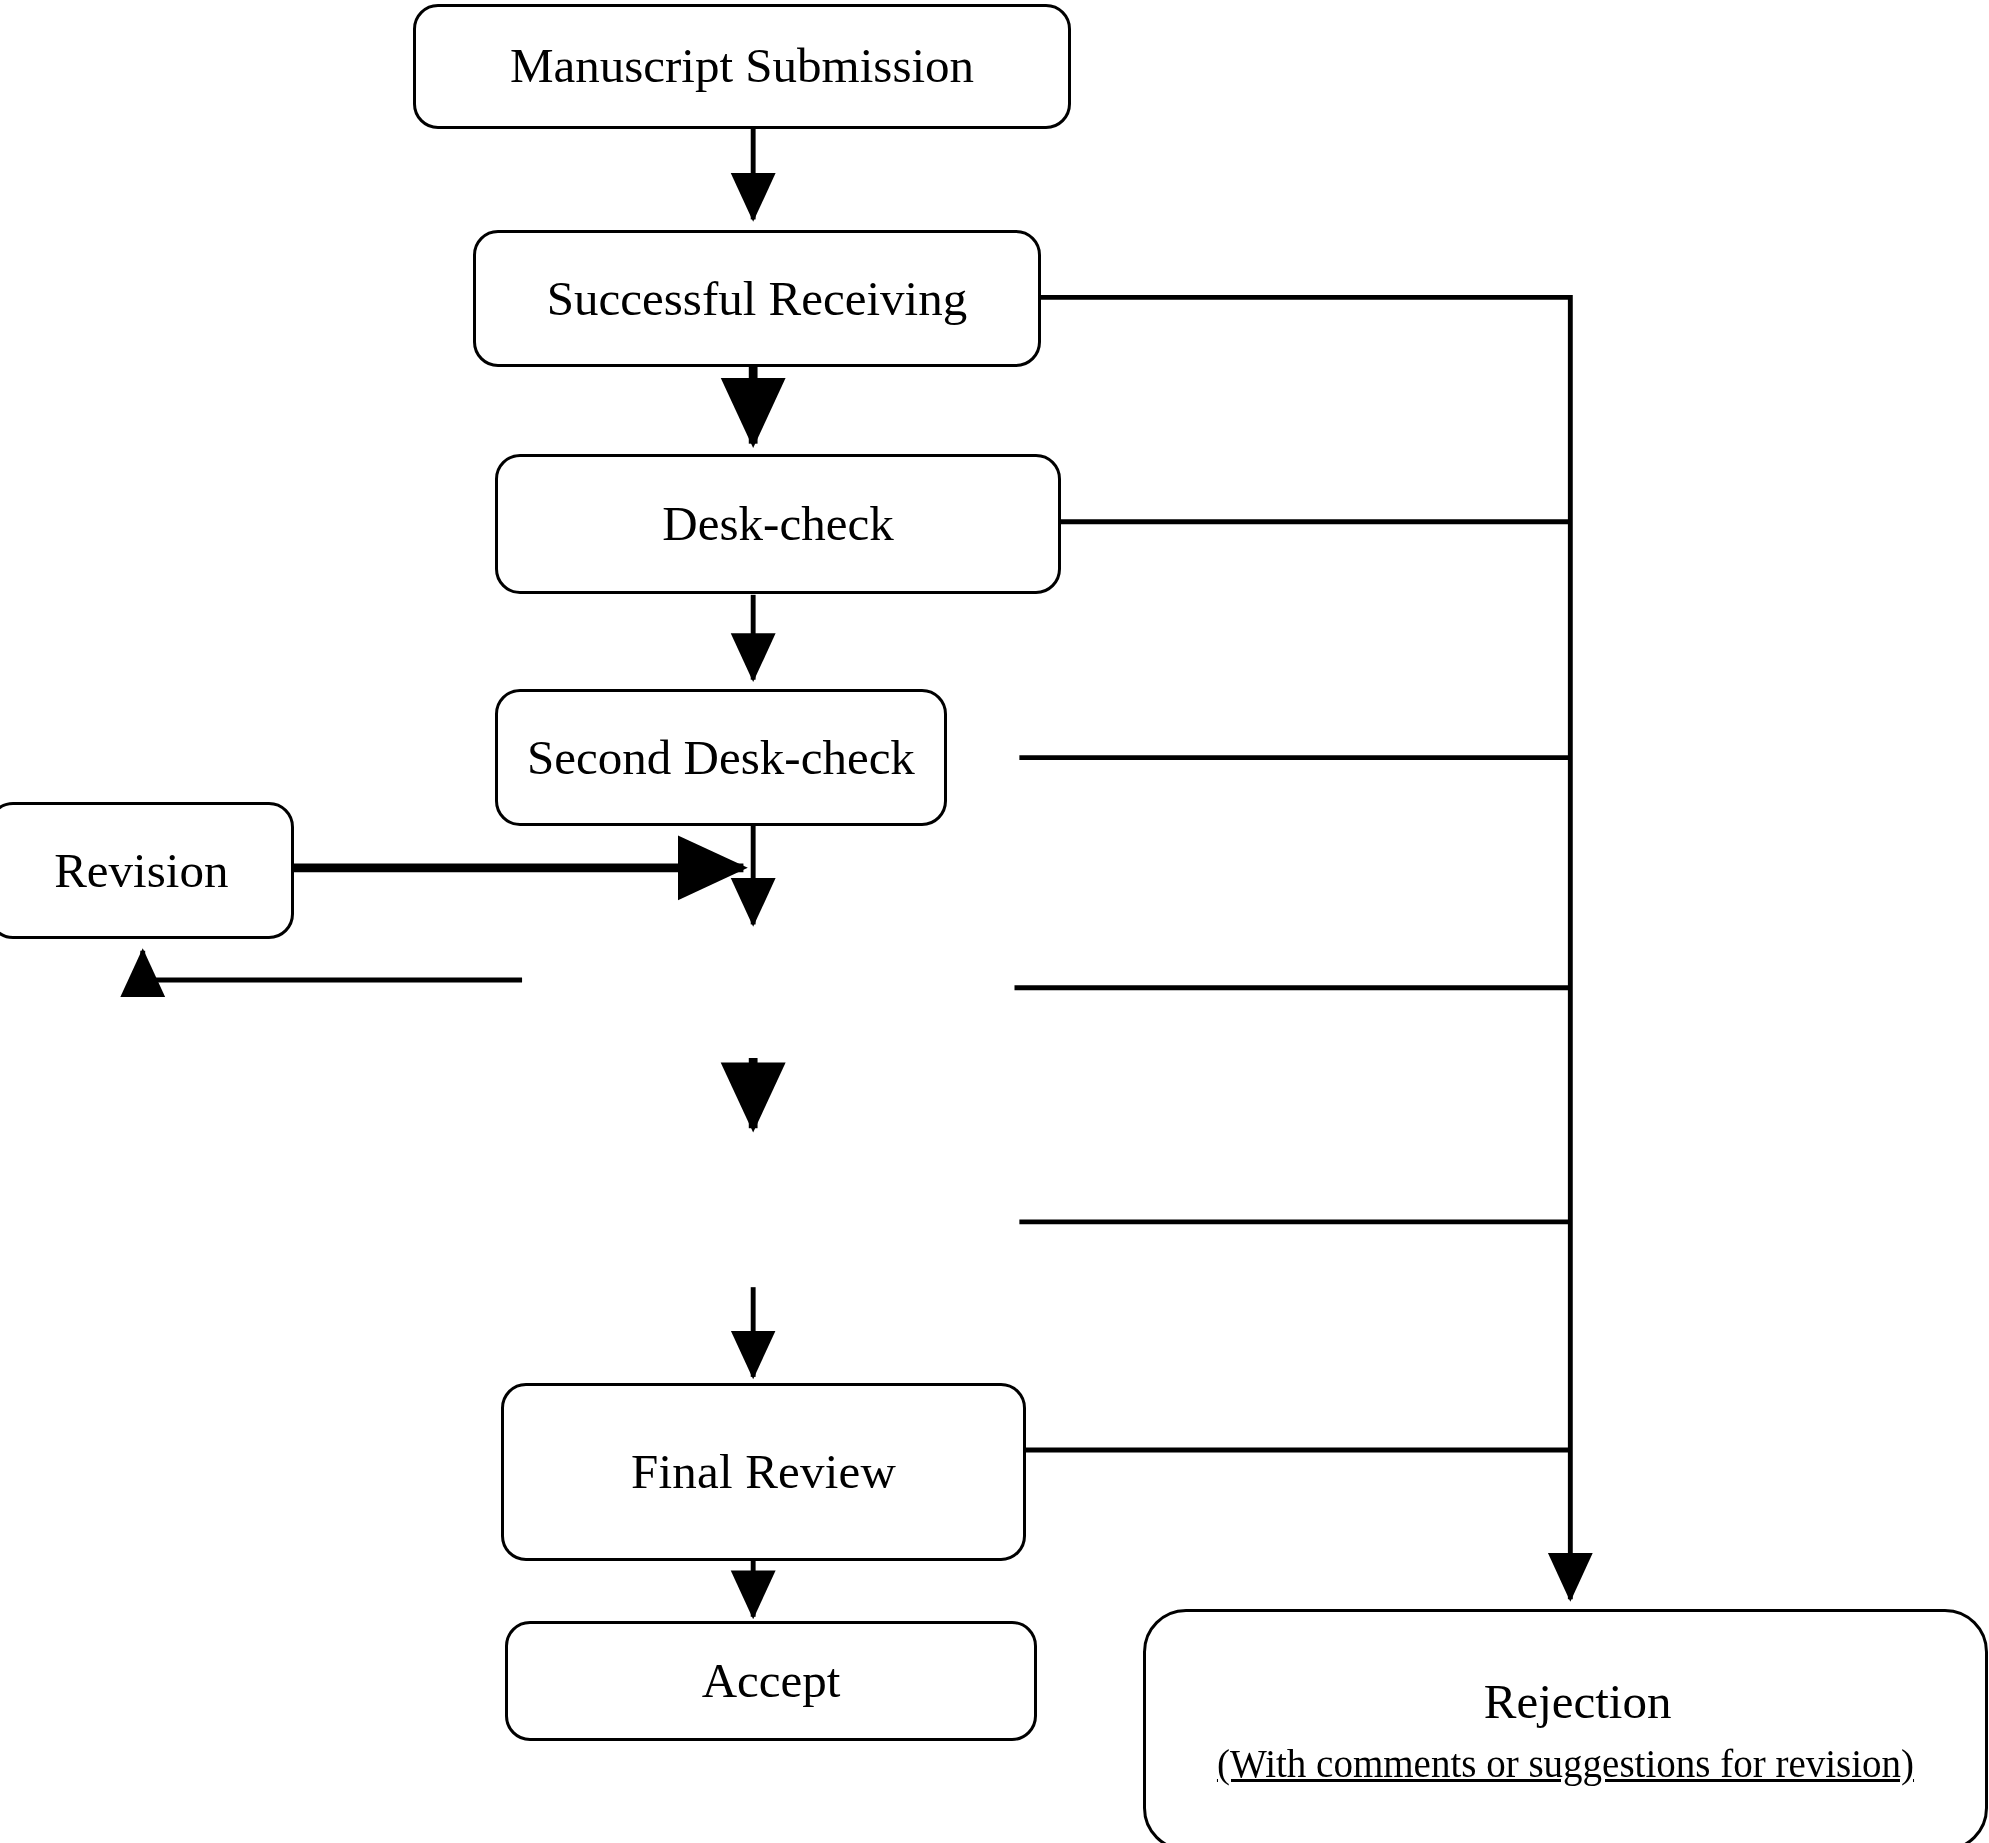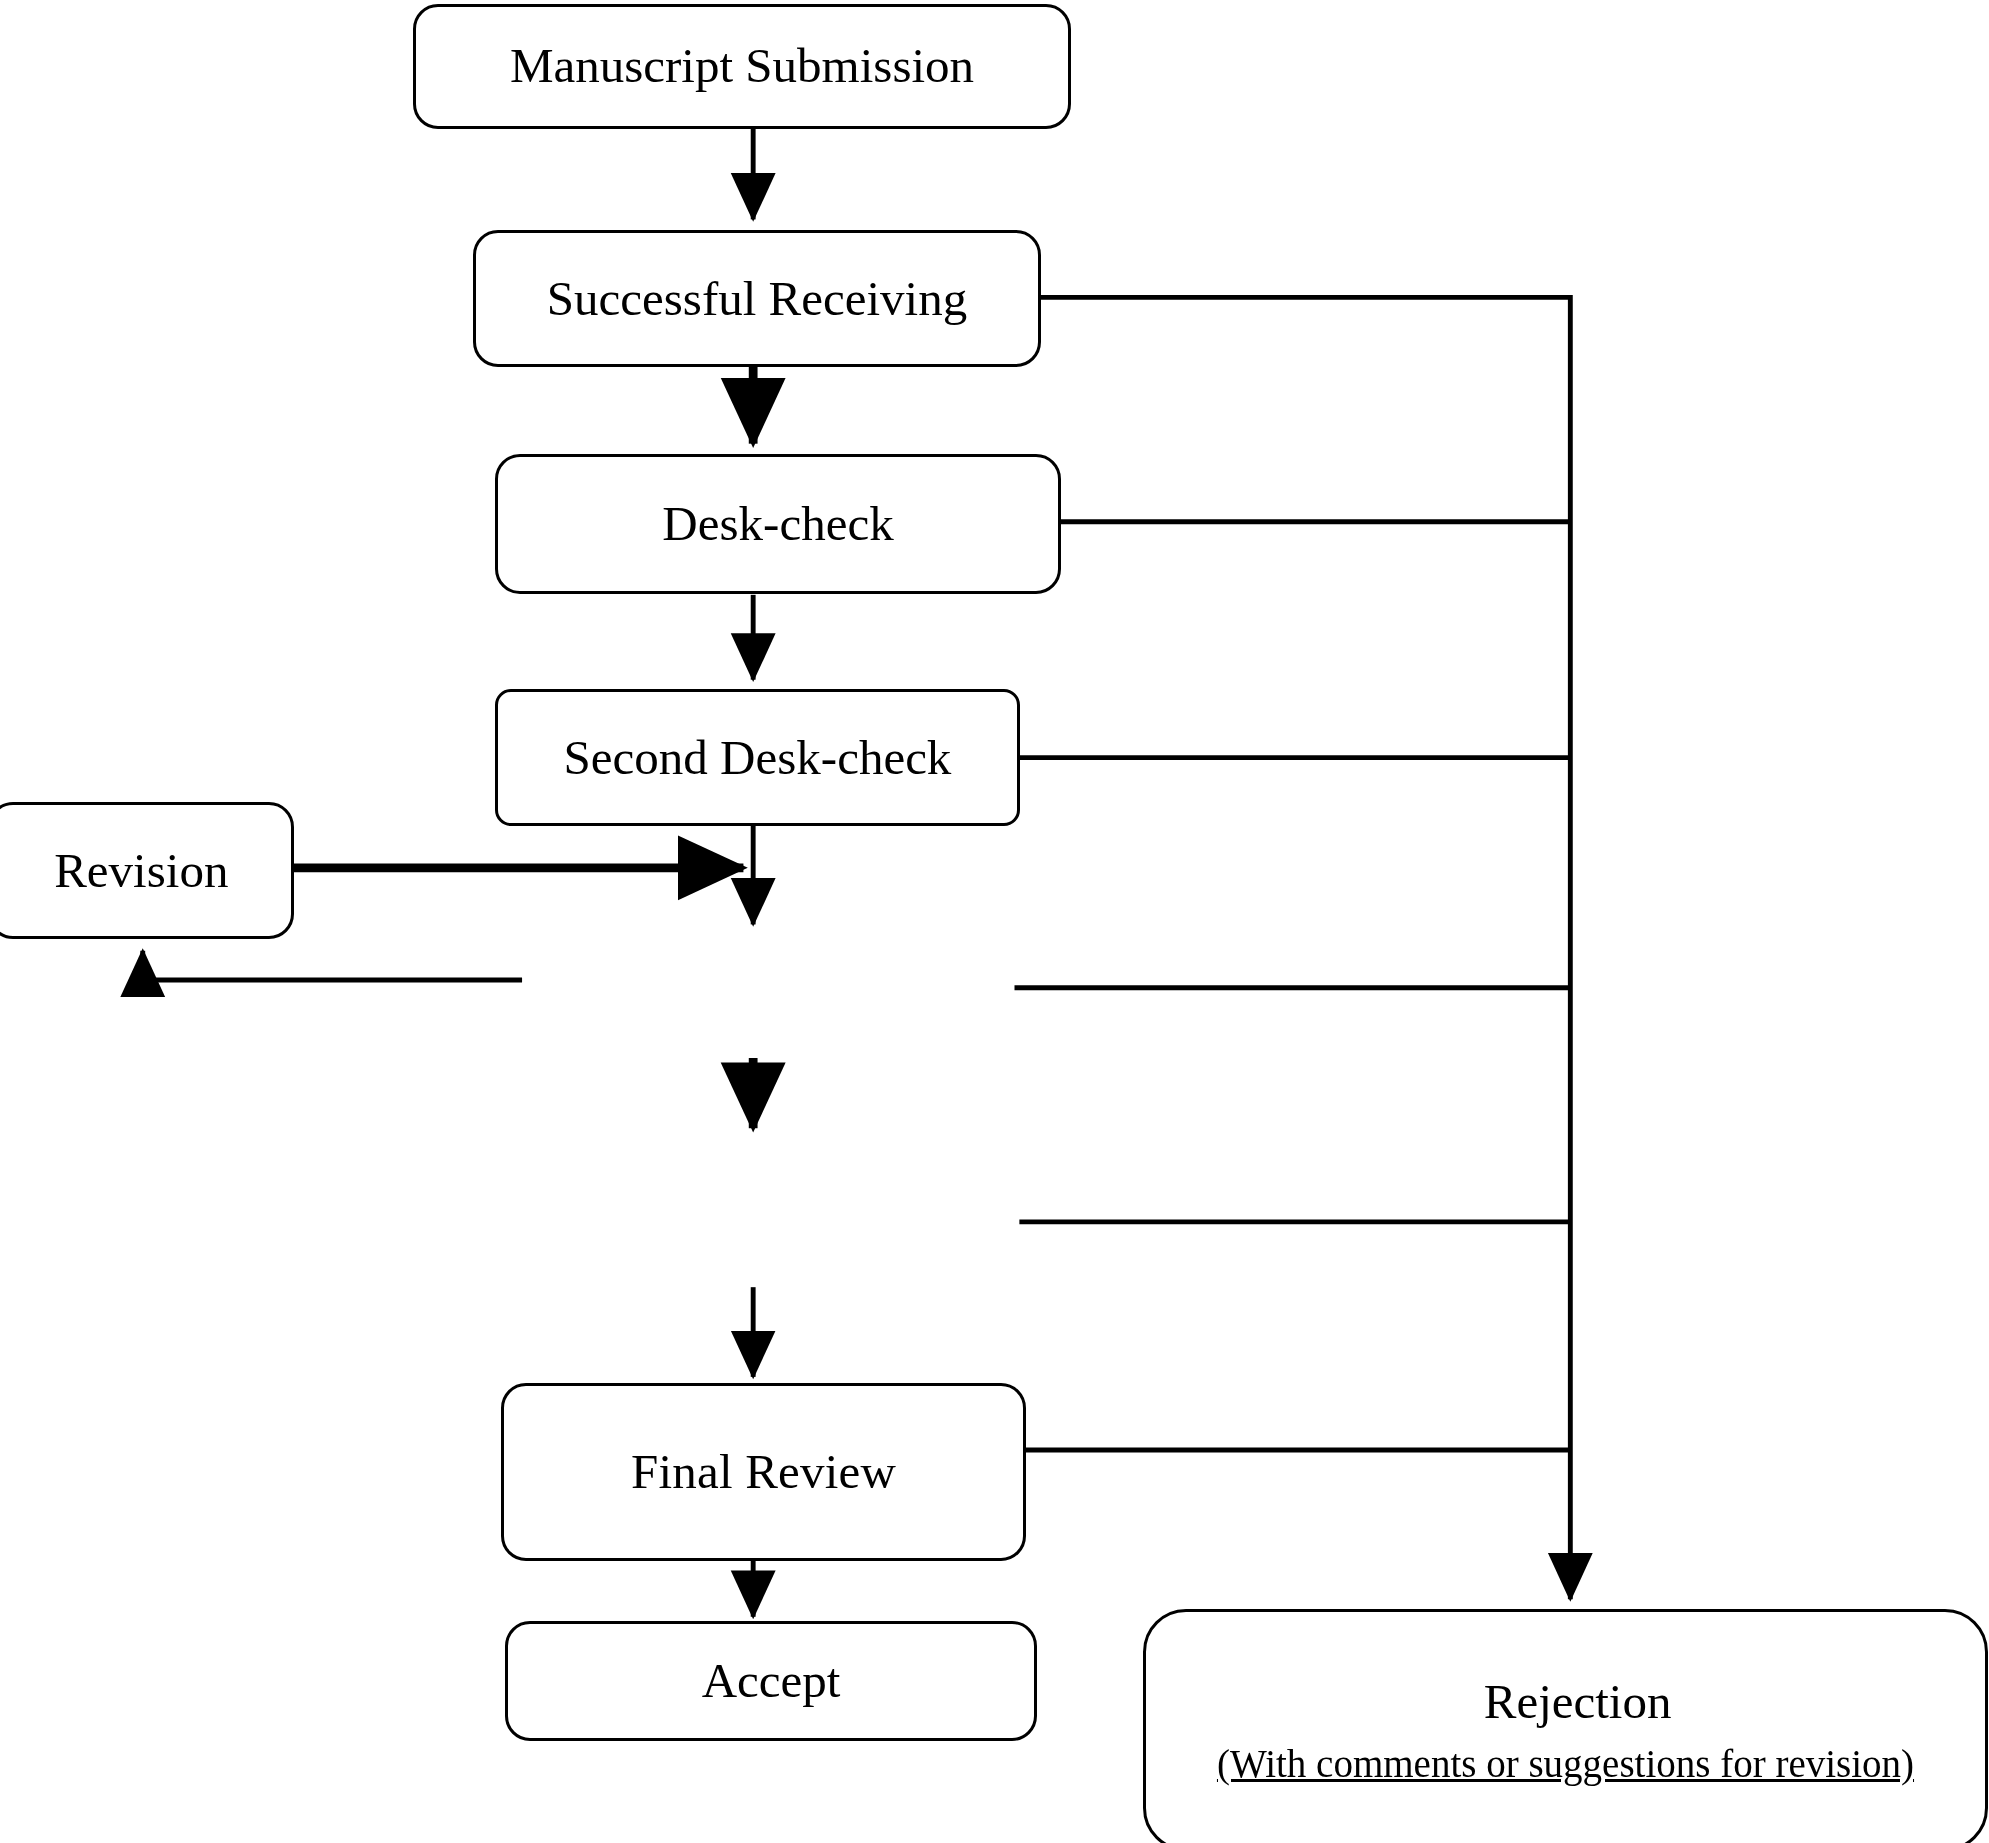--- a/index.html
+++ b/index.html
@@ -87,21 +87,21 @@
   </div>
 
   <div class="node rnd fs-big" style="left:473px; top:230px; width:568px; height:137px;justify-content:flex-end;">
     <span class="lbl">Successful Receiving</span>
   </div>
 
   <div class="node rnd fs-big" style="left:495px; top:454px; width:566px; height:140px;">
     <span class="lbl">Desk-check</span>
   </div>
 
-  <div class="node rnd fs-big" style="left:495px; top:689px; width:525px; height:137px;border-radius:16px;">
+  <div class="node rnd fs-big" style="left:495px; top:689px; width:452px; height:137px;">
     <span class="lbl">Second Desk-check</span>
   </div>
 
   <div class="node rnd fs-big" style="left:-11.7px; top:802px; width:306px; height:137px;">
     <span class="lbl">Revision</span>
   </div>
 
 
 
   <div class="node rnd fs-big wide-gap" style="left:501px; top:1383px; width:525px; height:178px;">

